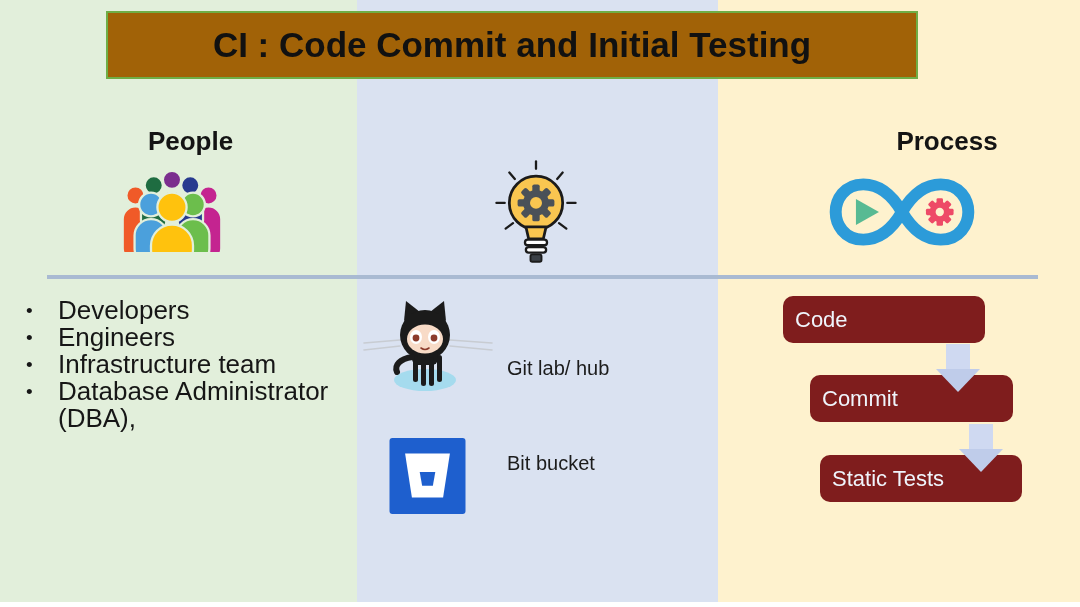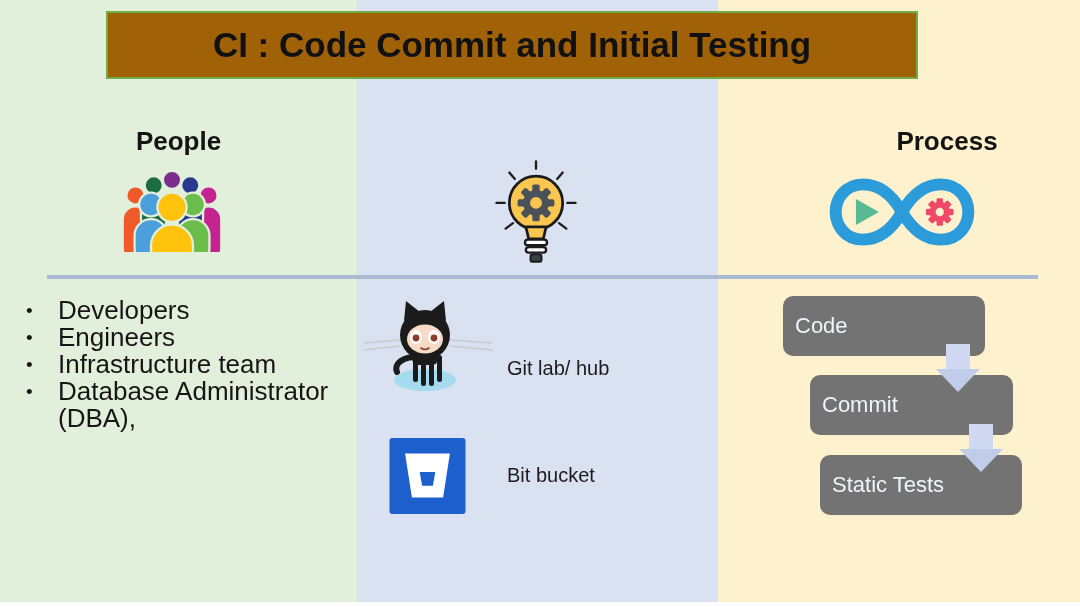--- a/index.html
+++ b/index.html
@@ -12,21 +12,21 @@
   .col-tech{left:357px; width:361px; background:#DAE2F1;}
   .col-process{left:718px; width:362px; background:#FEF2CE;}
 
   
   .title-box{position:absolute; left:106px; top:11px; width:808px; height:64px;
     background:#a16207; border:2px solid #6FAE46; display:flex; align-items:center; justify-content:center;}
   .title-box span{font-size:35px; font-weight:700; color:#111; letter-spacing:0px;}
 
   
   .col-header{position:absolute; top:126px; text-align:center; font-size:26px; font-weight:700; color:#141414;}
-  .hdr-people{left:0; width:357px;}
+  .hdr-people{left:0; width:357px;padding-left:12px;}
   .hdr-tech{left:357px; width:361px; top:123px;}
   .hdr-process{left:718px; width:362px;padding-left:48px;}
 
   
   .icon-abs{position:absolute;}
   .people-icon{left:116px; top:168px;}
   .bulb-icon{left:490px; top:158px;}
   .infinity-icon{left:826px; top:177px;}
   .github-icon{left:358px; top:293px;}
   .bitbucket-icon{left:389px; top:438px;}
@@ -35,24 +35,24 @@
   .separator{position:absolute; left:47px; top:275px; width:991px; height:4px; background:#A9BAD2;}
 
   
   .bullet-list{position:absolute; left:22px; top:297px; width:330px; list-style:none; margin:0; padding:0;}
   .bullet-list li{position:relative; padding-left:36px; font-size:26px; color:#161616; line-height:27px;}
   .bullet-list li::before{content:"\2022"; position:absolute; left:4px; top:0; font-size:19px;}
 
   
   .tool-label{position:absolute; font-size:20px; color:#1c1c1c;}
   .lbl-git{left:507px; top:333px;margin-top:24px;}
-  .lbl-bit{left:507px; top:464px;}
-
-  
-  .step{position:absolute; height:60px; border-radius:10px; background:#737373;
+  .lbl-bit{left:507px; top:452px;}
+
+  
+  .step{position:absolute; height:47px; border-radius:10px; background:#7f1d1d;
     color:#EFF4FB; font-size:22px; display:flex; align-items:center; padding-left:12px; box-sizing:border-box; z-index:1;}
   .step-code{left:783px; top:296px; width:202px;}
   .step-commit{left:802px; top:375px; width:203px;margin-left:8px;}
   .step-static{left:820px; top:455px; width:202px;}
   .flow-arrow{position:absolute; z-index:2;}
   .arrow-1{left:935px; top:344px;}
   .arrow-2{left:958px; top:424px;}
 </style>
 </head>
 <body>

